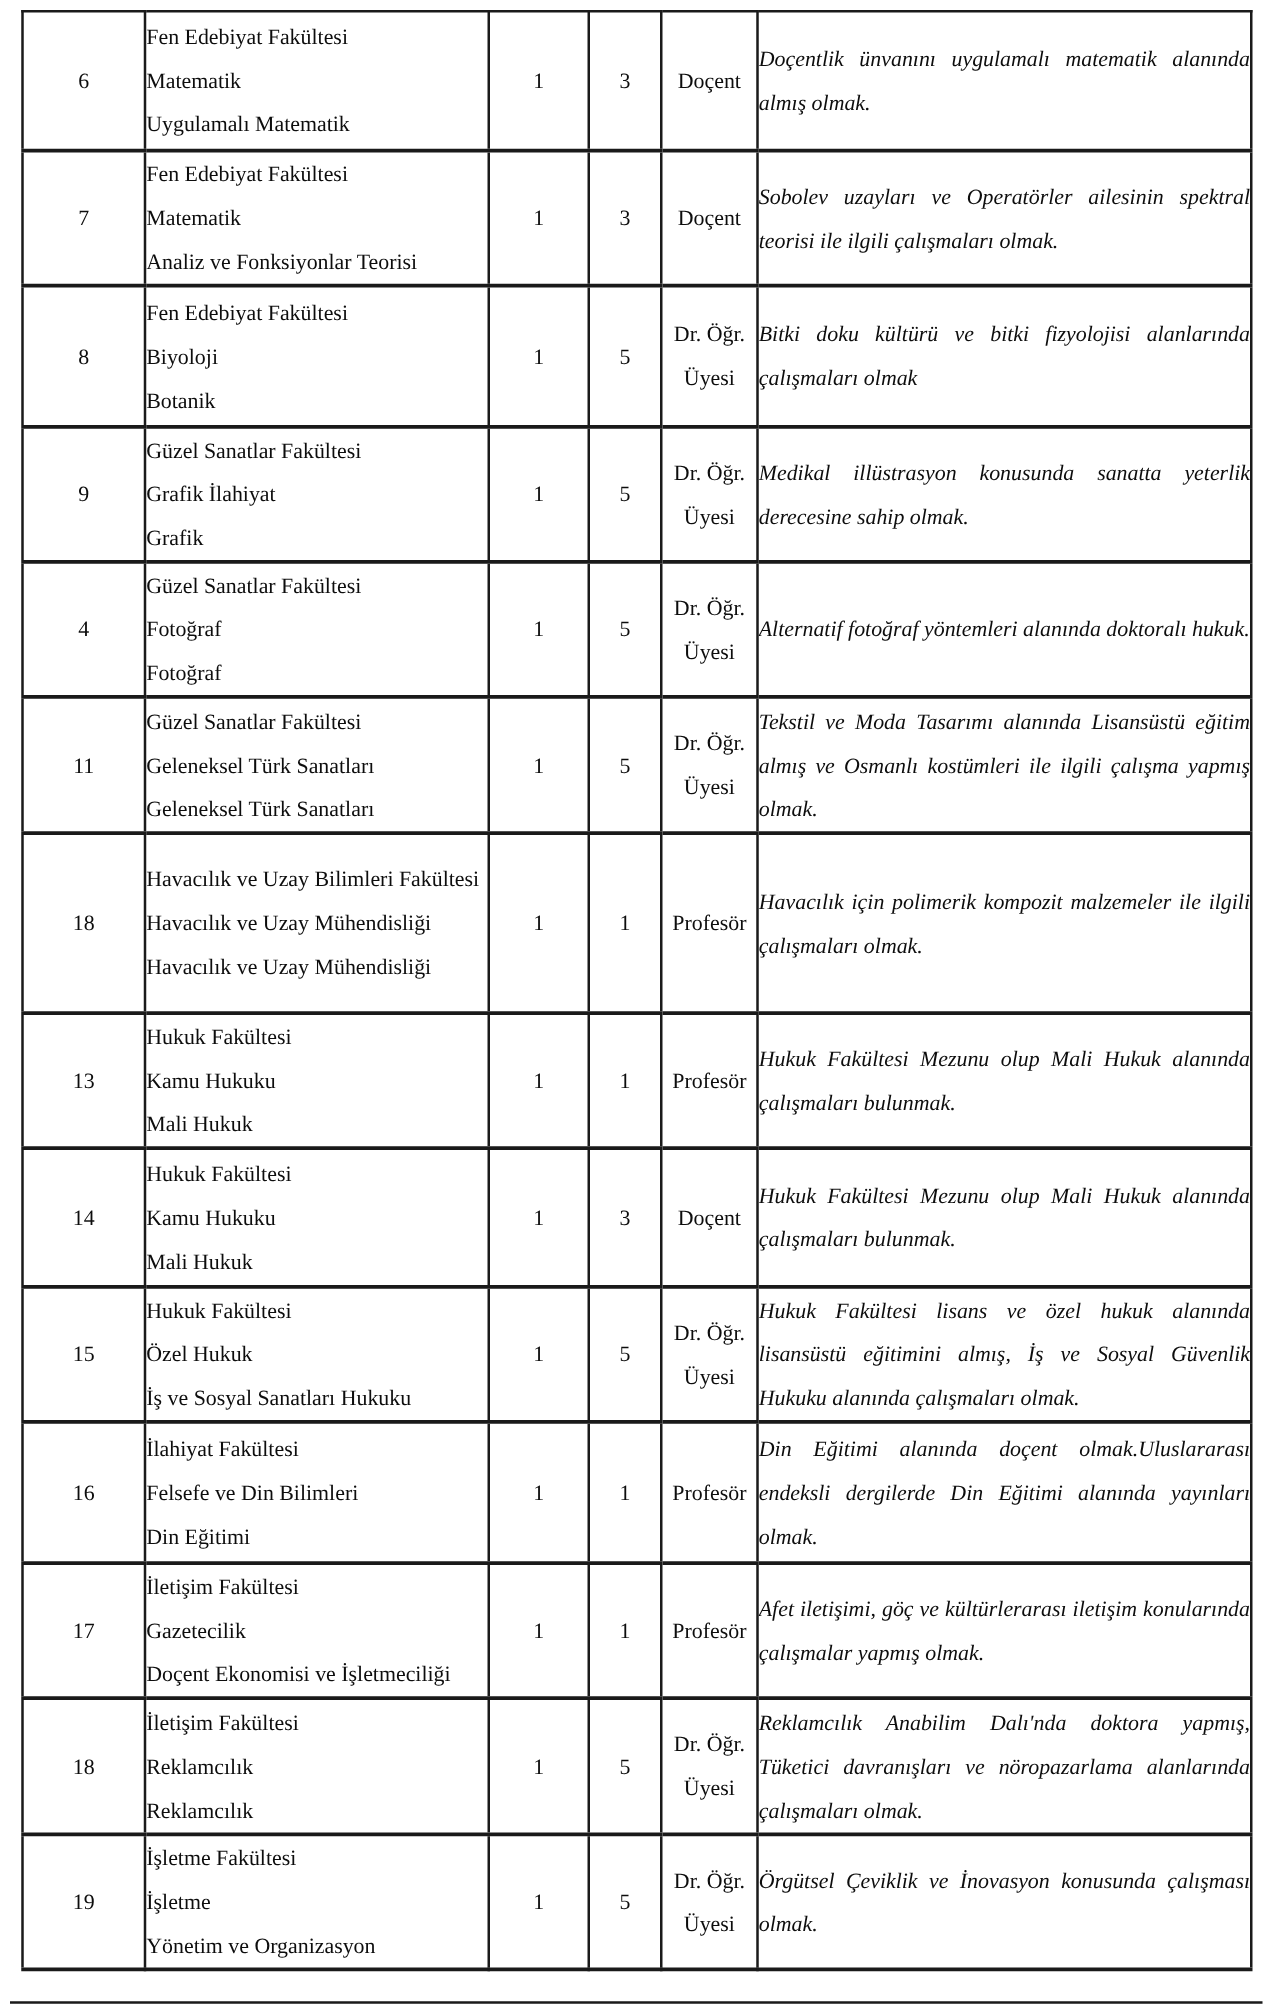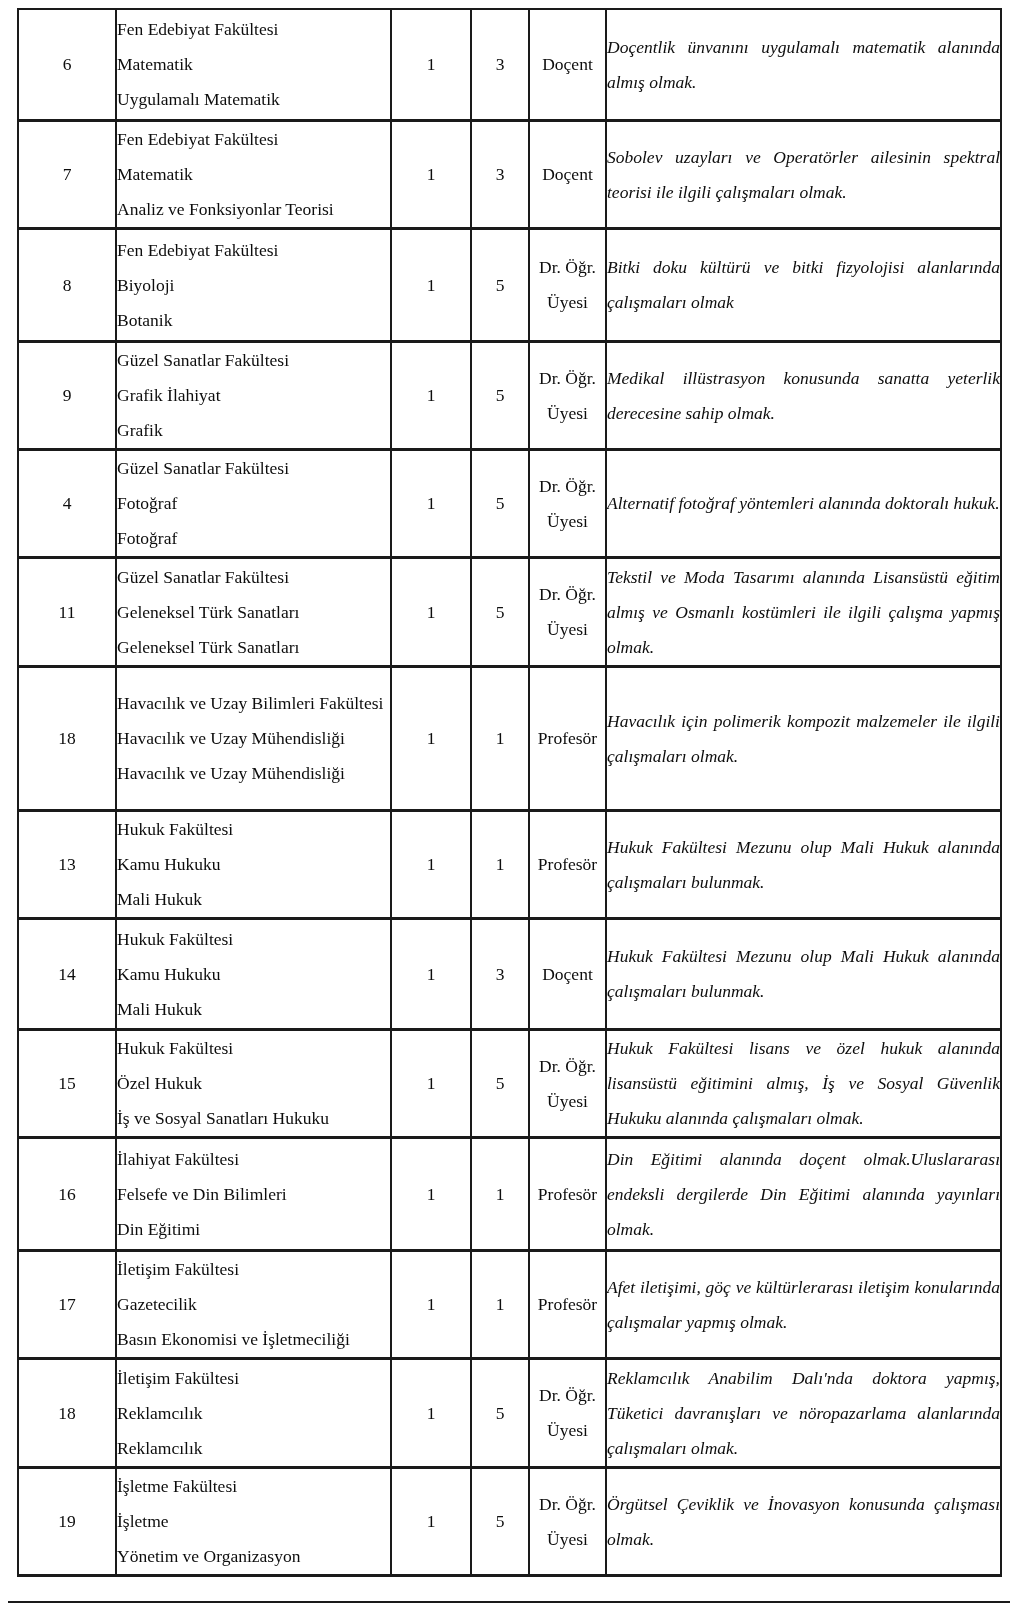--- a/index.html
+++ b/index.html
@@ -271,21 +271,21 @@
         <td class="desc">
           <p>Din Eğitimi alanında doçent olmak.Uluslararası endeksli dergilerde Din Eğitimi alanında yayınları olmak.</p>
         </td>
       </tr>
 
       <tr>
         <td class="no">17</td>
         <td class="dept">
           <p>İletişim Fakültesi</p>
           <p>Gazetecilik</p>
-          <p>Basın Ekonomisi ve İşletmeciliği</p>
+          <p>Doçent Ekonomisi ve İşletmeciliği</p>
         </td>
         <td class="num">1</td>
         <td class="num">1</td>
         <td class="title">Profesör</td>
         <td class="desc">
           <p>Afet iletişimi, göç ve kültürlerarası iletişim konularında çalışmalar yapmış olmak.</p>
         </td>
       </tr>
 
       <tr>

